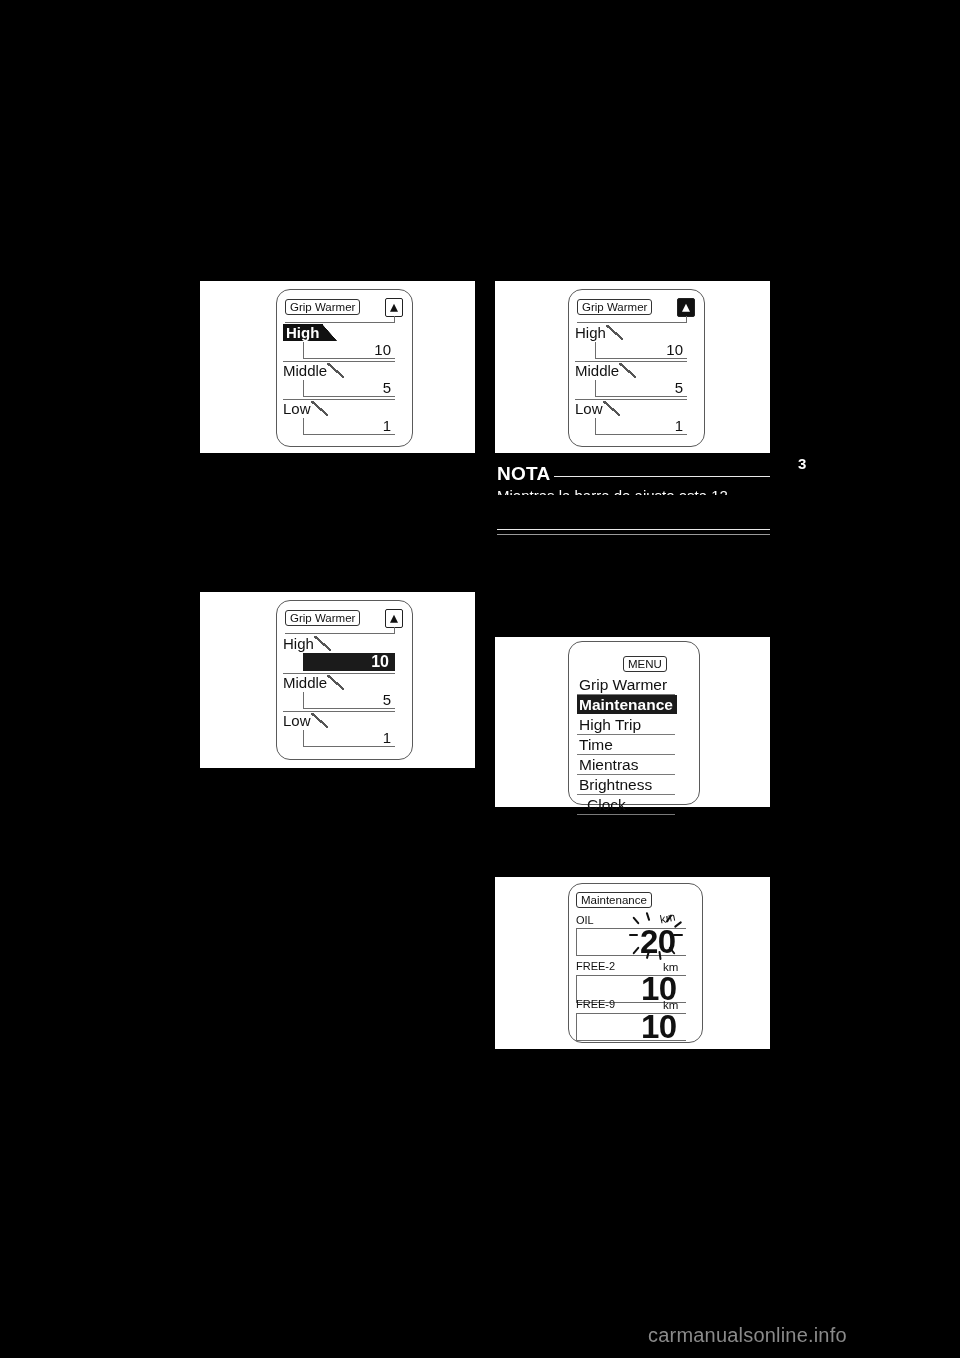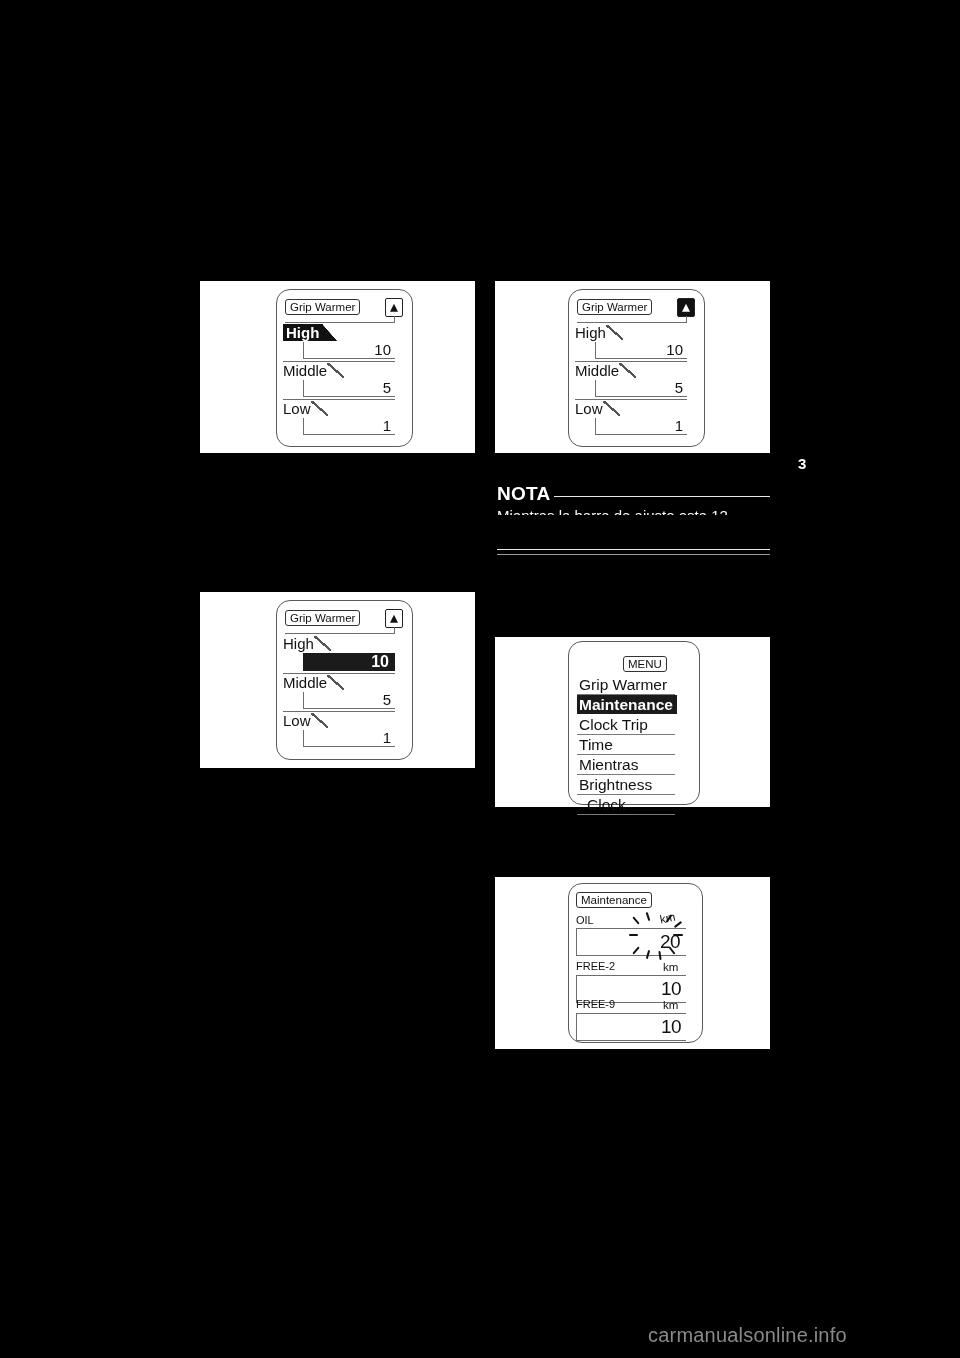--- a/index.html
+++ b/index.html
@@ -62,31 +62,31 @@
 
   
   .mitem{position:absolute;font-size:15.5px;color:#111;line-height:19px;
          white-space:nowrap;padding-left:2px;}
   .mitem.sel{background:#1b1b1b;color:#fff;font-weight:bold;}
   .mrule{position:absolute;border-top:1.3px solid #7a7a7a;}
 
   
   .mt-lbl{position:absolute;font-size:11px;color:#111;line-height:15px;}
   .mt-unit{position:absolute;font-size:11.5px;color:#111;line-height:13px;}
-  .mt-num{position:absolute;font-size:19px;font-weight:normal;color:#111;
-          line-height:28px;letter-spacing:-0.5px;margin-left:20px;}
+  .mt-num{position:absolute;font-size:33px;font-weight:bold;color:#111;
+          line-height:28px;letter-spacing:-0.5px;}
   .mt-box{position:absolute;}
   .mt-box .vl{position:absolute;left:0;top:0;bottom:0;border-left:1.3px solid #6d6d6d;}
   .mt-box .bl{position:absolute;left:0;right:0;bottom:0;border-bottom:1.3px solid #6d6d6d;}
   .mt-top{position:absolute;border-top:1.3px solid #6d6d6d;}
   .flash{position:absolute;}
   .flash span{position:absolute;background:#111;border-radius:1px;}
 
   
-  .nota-wrap{position:absolute;margin-top:20px;}
+  .nota-wrap{position:absolute;}
   .nota-ttl{position:absolute;font-size:19px;font-weight:bold;color:#fff;
             line-height:22px;letter-spacing:.3px;}
   .nota-rule{position:absolute;border-top:1.6px solid #e8e8e8;}
   .nota-rule.g{border-top:1.6px solid #9a9a9a;}
   .nota-txt{position:absolute;font-size:15px;color:#fff;line-height:18px;
             overflow:hidden;white-space:nowrap;}
 
   .pageno{position:absolute;color:#fff;font-size:15px;font-weight:bold;}
   .wm{position:absolute;color:#8a8a8a;font-size:20px;letter-spacing:.2px;}
 </style>
@@ -217,21 +217,21 @@
   <div class="lcd">
     <div class="lcdbody" style="left:73px;top:4px;width:130px;height:162px;">
 
       <div class="tagbox" style="left:8px;top:14px;margin-left:46px;">MENU</div>
 
       <div class="mitem" style="left:8px;top:33px;">Grip Warmer</div>
       <div class="mrule" style="left:8px;top:52px;width:98px;"></div>
 
       <div class="mitem sel" style="left:8px;top:53px;width:98px;">Maintenance</div>
 
-      <div class="mitem" style="left:8px;top:73px;">Clock Trip</div>
+      <div class="mitem" style="left:8px;top:73px;">High Trip</div>
       <div class="mrule" style="left:8px;top:92px;width:98px;"></div>
 
       <div class="mitem" style="left:8px;top:93px;">Time</div>
       <div class="mrule" style="left:8px;top:112px;width:98px;"></div>
 
       <div class="mitem" style="left:8px;top:113px;">Mientras</div>
       <div class="mrule" style="left:8px;top:132px;width:98px;"></div>
 
       <div class="mitem" style="left:8px;top:133px;">Brightness</div>
       <div class="mrule" style="left:8px;top:152px;width:98px;"></div>

